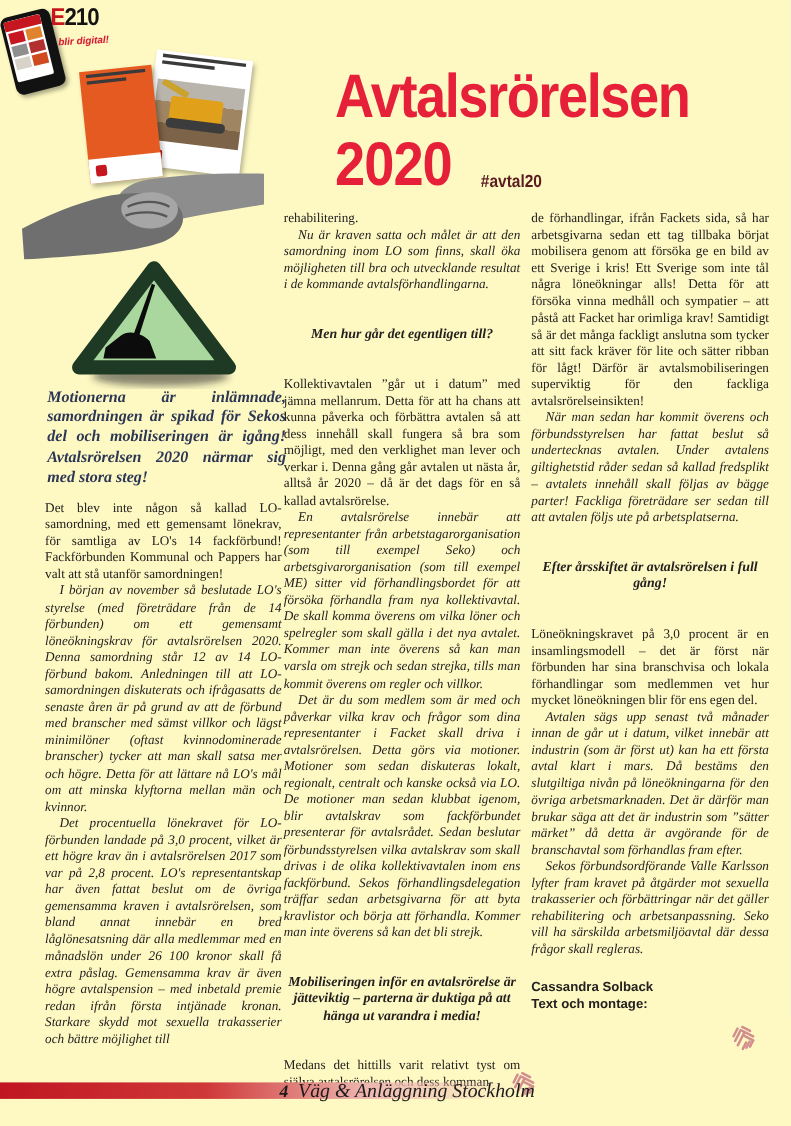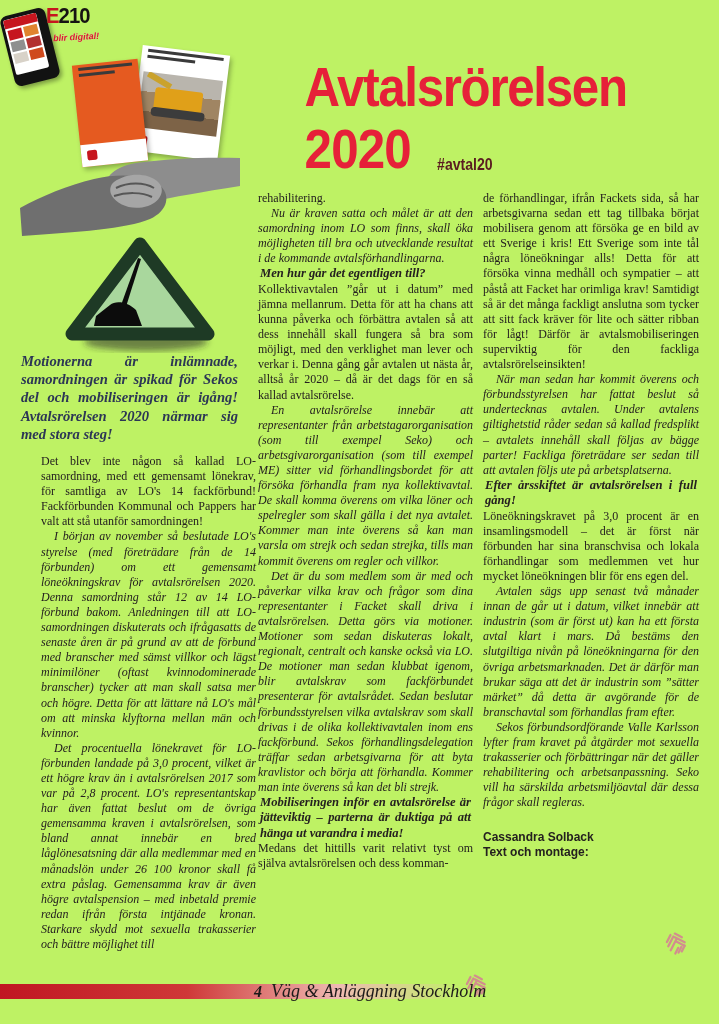--- a/index.html
+++ b/index.html
@@ -1,16 +1,16 @@
 <!DOCTYPE html>
 <html lang="sv"><head>
 <meta charset="utf-8">
 <style>
   html,body{margin:0;padding:0;background:#e9e9e9;}
-  .page{position:relative;width:719px;height:1024px;background:#bef264;margin:0 auto;
+  .page{position:relative;width:719px;height:1024px;background:#fef9c3;margin:0 auto;
         font-family:"Liberation Serif",serif;color:#24201f;overflow:hidden;}
 
   
   .e210{position:absolute;left:46px;top:3px;font-family:"Liberation Sans",sans-serif;
         font-weight:bold;font-size:22px;letter-spacing:-1px;color:#161212;transform:scaleX(.92);transform-origin:left;}
   .e210::first-letter{color:#c6161f;}
   .e210-tag{position:absolute;left:53px;top:32px;font-family:"Liberation Sans",sans-serif;
         font-weight:bold;font-style:italic;font-size:9px;color:#d51f2b;transform:rotate(-3deg);
         text-shadow:0 0 1px #f4bdbd;}
   .phone{position:absolute;left:7px;top:11px;width:40px;height:64px;background:#121212;
@@ -32,29 +32,29 @@
   .bk-photo .tracks{position:absolute;left:12px;top:34px;width:54px;height:9px;background:#3c3c3c;border-radius:4px;}
   .handshake{position:absolute;left:20px;top:124px;z-index:3;}
   .title{position:absolute;left:280px;top:58px;width:410px;text-align:left;
         font-family:"Liberation Sans",sans-serif;font-weight:bold;color:#e62039;}
   .title .l1{font-size:56px;line-height:58px;letter-spacing:-1.5px;transform:scaleX(.88);transform-origin:center;}
   .title .l2{font-size:56px;line-height:58px;letter-spacing:-1px;transform:scaleX(.88);transform-origin:center;margin-top:4px;}
   .title .tag{display:inline-block;font-size:16px;letter-spacing:0;color:#5a1c20;margin-left:30px;position:relative;top:2px;}
 
   
   .sign{position:absolute;left:58px;top:234px;}
-  .intro{position:absolute;left:21px;top:352px;width:217px;font-weight:bold;font-style:italic;
+  .intro{position:absolute;left:43px;top:352px;width:217px;font-weight:bold;font-style:italic;
         font-size:14.6px;line-height:18.2px;color:#2c3655;text-align:justify;}
 
   
   .col{position:absolute;text-align:justify;font-size:12px;line-height:15.1px;}
   .col p{margin:0;}
   .col p.indent{text-indent:13px;font-style:italic;}
-  .col .heading{font-weight:bold;font-style:italic;font-size:12.6px;
-        line-height:15.4px;margin:0 2px;}
+  .col .heading{font-weight:bold;font-style:italic;text-align:center;font-size:12.6px;
+        line-height:15.4px;margin:30px 2px;}
   .col .byline{font-family:"Liberation Sans",sans-serif;font-weight:bold;font-size:12px;
         line-height:14.5px;text-align:left;margin-top:20px;}
   .col .byline + .byline{margin-top:0;}
   .col1{left:41px;top:454px;width:215px;}
   .col2{left:258px;top:191px;width:215px;}
   .col3{left:483px;top:191px;width:216px;}
 
   
   .footer-bar{position:absolute;left:0;top:984px;width:468px;height:15px;
         background:linear-gradient(90deg,#c01622 0%,#cf3838 40%,#eeb9b2 72%,rgba(255,255,255,0) 100%);}

